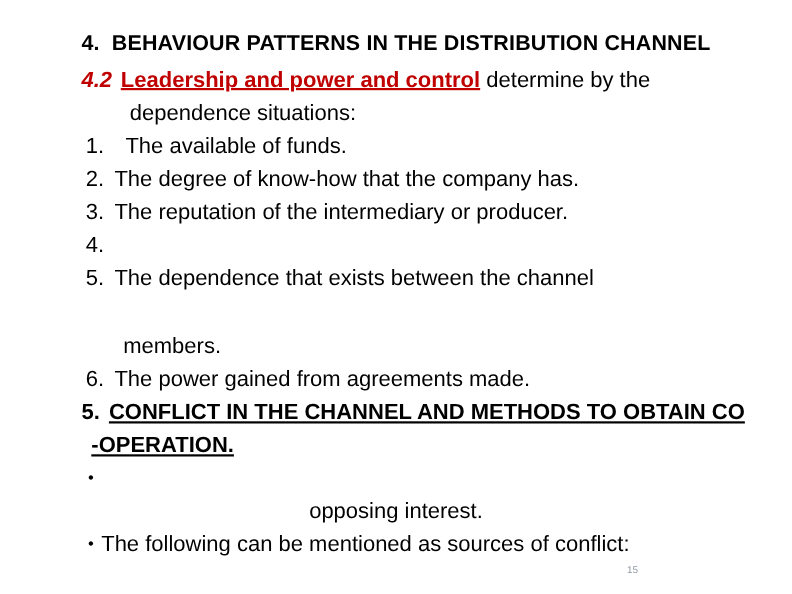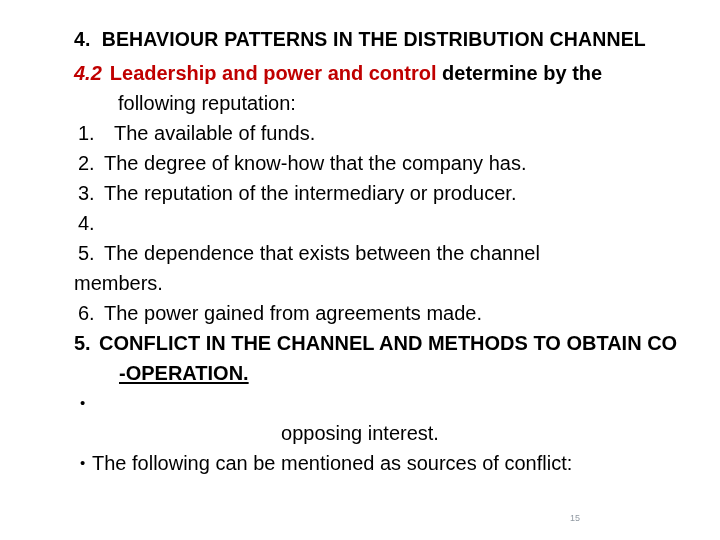--- a/index.html
+++ b/index.html
@@ -60,24 +60,25 @@
   .sub-head .sec-num {
     color: #C00000;
     font-weight: bold;
     font-style: italic;
     margin-right: 8px;
     margin-top: 24px;
   }
   .sub-head .sec-title {
     color: #C00000;
     font-weight: bold;
+    text-decoration: underline;
   }
   .sub-head .sec-rest {
     color: #000000;
-    font-weight: bold;
+    font-weight: normal;
   }
   .sub-head-cont {
     padding-left: 118px;
   }
 
   
   .num-item {
     display: flex;
     padding-left: 78px;
   }
@@ -87,40 +88,42 @@
     text-align: left;
   }
   .num-item.wide-gap .marker {
     width: 36px;
     flex: 0 0 36px;
   }
   .num-item .txt {
     white-space: nowrap;
   }
   .cont-indent {
-    padding-left: 74px;
+    padding-left: 112px;
+    margin-top: 32px;
   }
 
   
   .conflict-line {
     display: flex;
     padding-left: 74px;
     font-weight: bold;
   }
   .conflict-line .marker {
     width: 25px;
     flex: 0 0 25px;
   }
   .conflict-line .txt {
+    text-decoration: underline;
     text-underline-offset: 2px;
     white-space: nowrap;
     text-align: center;
   }
   .conflict-cont {
-    padding-left: 119px;
+    padding-left: 83px;
     font-weight: bold;
   }
   .conflict-cont .txt {
     text-decoration: underline;
     text-underline-offset: 2px;
   }
 
   
   .bullet-item {
     display: flex;
@@ -156,21 +159,21 @@
 
   <div class="slide-title">
     <span class="num">4.</span><span>BEHAVIOUR PATTERNS IN THE DISTRIBUTION CHANNEL</span>
   </div>
 
   <div class="body-block">
 
     <div class="line sub-head">
       <span class="sec-num">4.2</span><span class="sec-title">Leadership and power and control</span><span class="sec-rest">&nbsp;</span><span class="sec-rest">determine by the</span>
     </div>
-    <div class="line sub-head-cont">following reputation:</div>
+    <div class="line sub-head-cont">dependence situations:</div>
 
     <div class="line num-item wide-gap">
       <span class="marker">1.</span>
       <span class="txt">The available of funds.</span>
     </div>
     <div class="line num-item">
       <span class="marker">2.</span>
       <span class="txt">The degree of know-how that the company has.</span>
     </div>
     <div class="line num-item">

